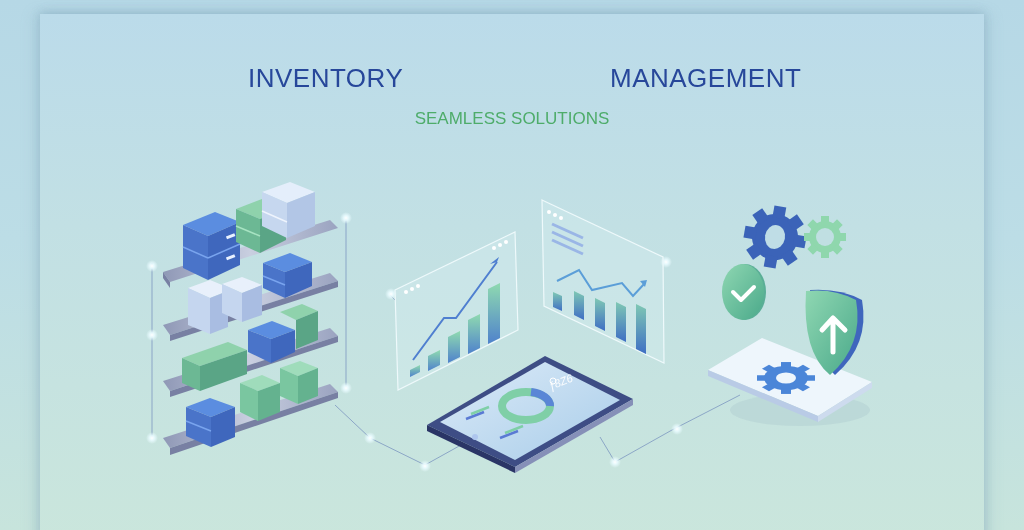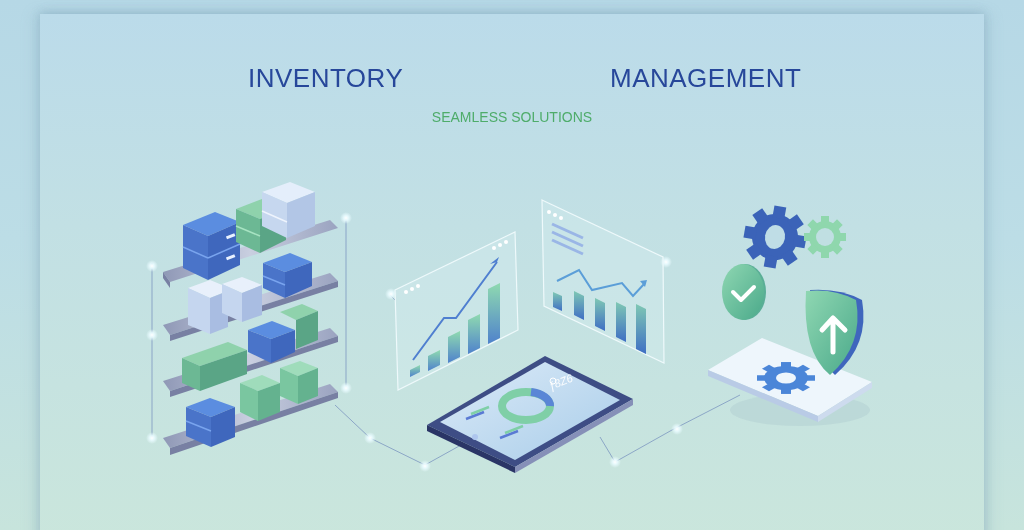--- a/index.html
+++ b/index.html
@@ -4,21 +4,21 @@
 <style>
   html,body{margin:0;padding:0;}
   body{width:1024px;height:530px;overflow:hidden;position:relative;
     background:linear-gradient(180deg,#b6d8e6 0%,#bcdde6 45%,#c7e4dc 100%);
     font-family:"Liberation Sans",sans-serif;}
   .card{position:absolute;left:40px;top:14px;width:944px;height:530px;
     background:linear-gradient(180deg,#bbdbea 0%,#c2e0e4 40%,#cae6dc 100%);
     box-shadow:0 -2px 8px rgba(120,160,185,.35), -6px 0 12px rgba(140,175,190,.25), 6px 0 12px rgba(140,175,190,.25);}
   .title{position:absolute;top:63px;left:11px;width:1024px;height:32px;}
   .title span{position:absolute;top:0;font-size:26px;color:#27479a;letter-spacing:.5px;}
-  .subtitle{position:absolute;top:109px;left:0;width:1024px;text-align:center;font-size:14px;color:#4eac6a;}
+  .subtitle{position:absolute;top:109px;left:0;width:1024px;text-align:center;font-size:17px;color:#4eac6a;}
   svg.scene{position:absolute;left:0;top:0;}
   .tablet-text{position:absolute;left:548px;top:376px;font-size:11px;color:#ffffff;font-style:italic;transform:rotate(-22deg);opacity:.9;}
 </style>
 </head>
 <body>
 
 <div class="card"></div>
 
 <div class="title">
   <span style="left:237px">INVENTORY</span>

